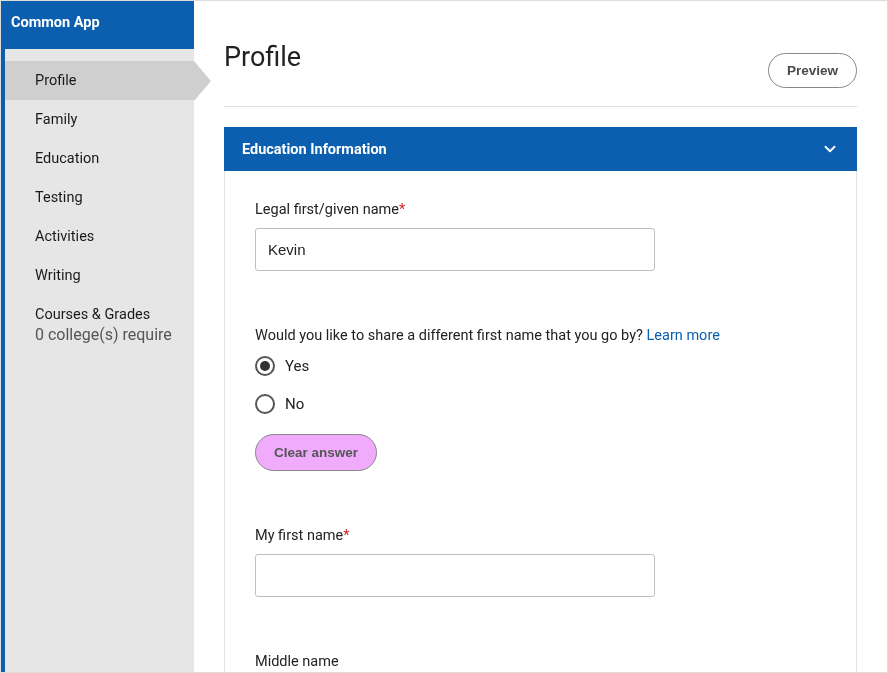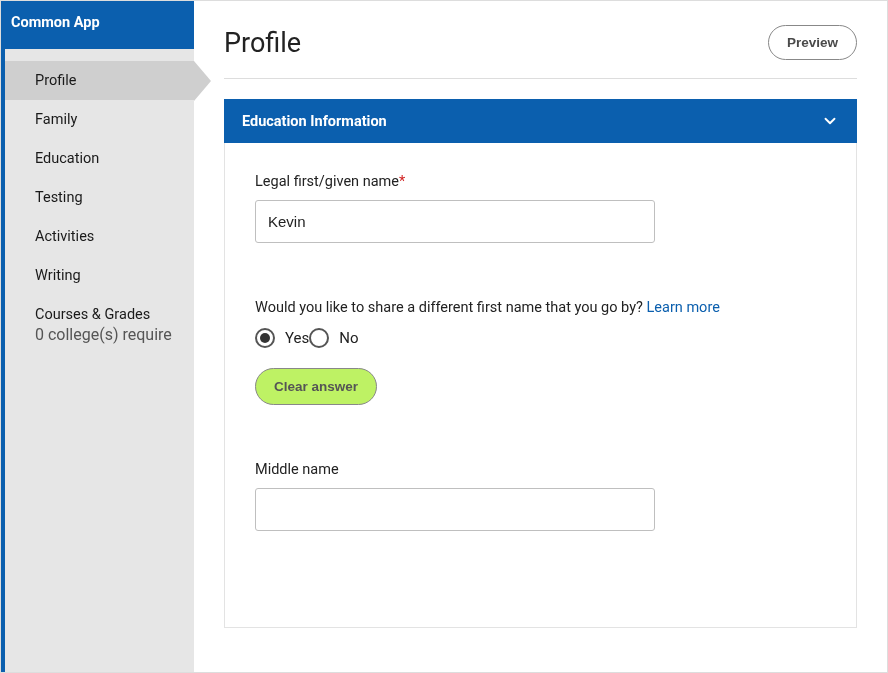--- a/index.html
+++ b/index.html
@@ -81,20 +81,21 @@
     }
     .preview-btn {
       border: 1px solid #888;
       background: #fff;
       border-radius: 20px;
       padding: 9px 18px;
       font-size: 13.5px;
       font-weight: 700;
       color: #4a4a4a;
       cursor: pointer;
+      margin-top: 28px;
     }
     .section-header {
       background: #0b5fae;
       color: #fff;
       padding: 13px 18px;
       font-size: 14.5px;
       font-weight: 700;
       display: flex;
       justify-content: space-between;
       align-items: center;
@@ -133,22 +134,22 @@
       font-size: 14.5px;
       color: #222;
       margin-bottom: 12px;
     }
     .link {
       color: #0b5fae;
       cursor: pointer;
     }
     .radio-group {
       display: flex;
-      flex-direction: row;
-      gap: 0;
+      flex-direction: column;
+      gap: 18px;
       margin-bottom: 20px;
       margin-top: 4px;
     }
     .radio-option {
       display: flex;
       align-items: center;
       gap: 10px;
       cursor: pointer;
     }
     .radio-circle {
@@ -167,21 +168,21 @@
       height: 10px;
       background: #333;
       border-radius: 50%;
     }
     .radio-label {
       font-size: 15px;
       color: #222;
     }
     .clear-btn {
       border: 1px solid #888;
-      background: #bef264;
+      background: #f0abfc;
       border-radius: 20px;
       padding: 10px 18px;
       font-size: 13.5px;
       font-weight: 700;
       color: #555;
       cursor: pointer;
     }
   </style>
 </head>
 <body>
@@ -250,20 +251,26 @@
             <span class="radio-label">Yes</span>
           </div>
           <div class="radio-option">
             <span class="radio-circle"></span>
             <span class="radio-label">No</span>
           </div>
         </div>
         <button class="clear-btn">Clear answer</button>
       </div>
 
+      <div class="field">
+        <label class="field-label">
+          <span>My first name</span><span class="req">*</span>
+        </label>
+        <input type="text" class="text-input" value="" style="">
+      </div>
 
       <div class="field">
         <label class="field-label">
           <span>Middle name</span>
         </label>
         <input type="text" class="text-input" value="" style="">
       </div>
 
     </div>
   </main>

